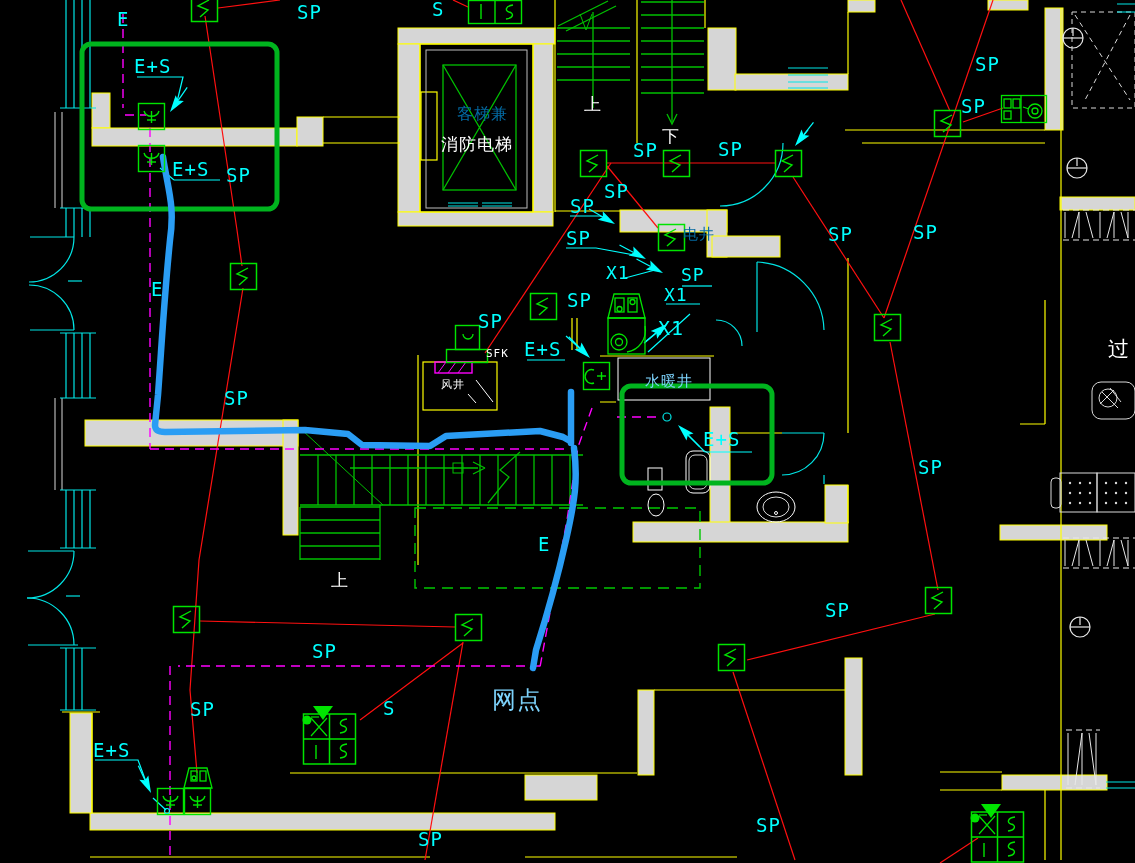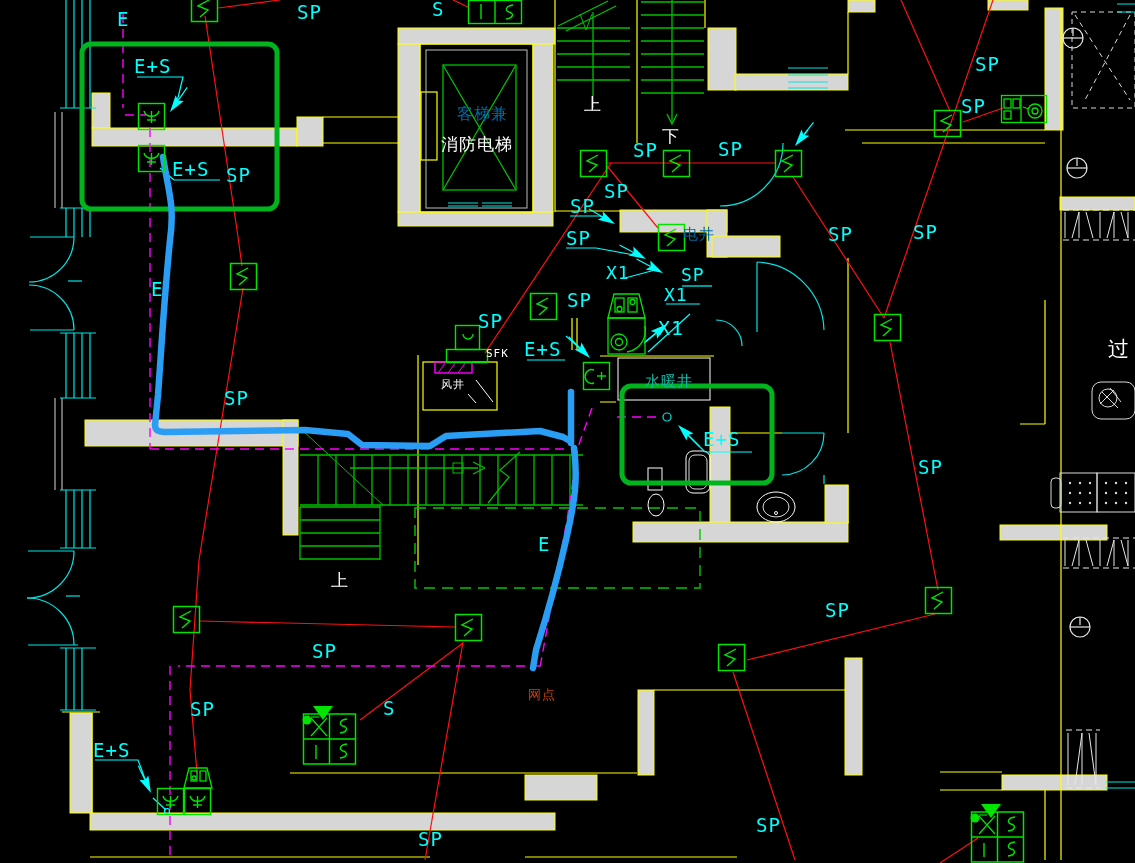--- a/index.html
+++ b/index.html
@@ -430,18 +430,18 @@
       <span class="lbl" style="left: 538px; top: 535px; color: rgb(0, 255, 255); font-size: 19px;">E</span>
       <span class="lbl" style="left: 418px; top: 830px; color: rgb(0, 255, 255); font-size: 19px;">SP</span>
       <span class="lbl" style="left: 756px; top: 816px; color: rgb(0, 255, 255); font-size: 19px;">SP</span>
       <span class="lbl" style="left: 457px; top: 106px; color: #0369a1; font-size: 16px;">客梯兼</span>
       <span class="lbl" style="left: 441px; top: 136px; color: rgb(255, 255, 255); font-size: 17px;">消防电梯</span>
       <span class="lbl" style="left: 584px; top: 96px; color: rgb(255, 255, 255); font-size: 17px;">上</span>
       <span class="lbl" style="left: 662px; top: 128px; color: rgb(255, 255, 255); font-size: 17px;">下</span>
       <span class="lbl" style="left: 683px; top: 227px; color: #0369a1; font-size: 15px;">电井</span>
       <span class="lbl" style="left: 450px; top: 348px; color: rgb(255, 255, 255); font-size: 11px; margin-left: 36px;">SFK</span>
       <span class="lbl" style="left: 441px; top: 379px; color: rgb(255, 255, 255); font-size: 11px;">风井</span>
-      <span class="lbl" style="left: 645px; top: 374px; color: #14b8a6; font-size: 15px;">水暖井</span>
+      <span class="lbl" style="left: 645px; top: 374px; color: #7dd3fc; font-size: 15px;">水暖井</span>
       <span class="lbl" style="left: 331px; top: 572px; color: rgb(255, 255, 255); font-size: 17px;">上</span>
-      <span class="lbl" style="left: 492px; top: 688px; color: #c2410c; font-size: 13px; margin-left: 36px;">网点</span>
+      <span class="lbl" style="left: 492px; top: 688px; color: #7dd3fc; font-size: 24px;">网点</span>
       <span class="lbl" style="left: 1108px; top: 339px; color: rgb(255, 255, 255); font-size: 21px;">过</span>
     </div>
 </div>
 
 </body></html>

